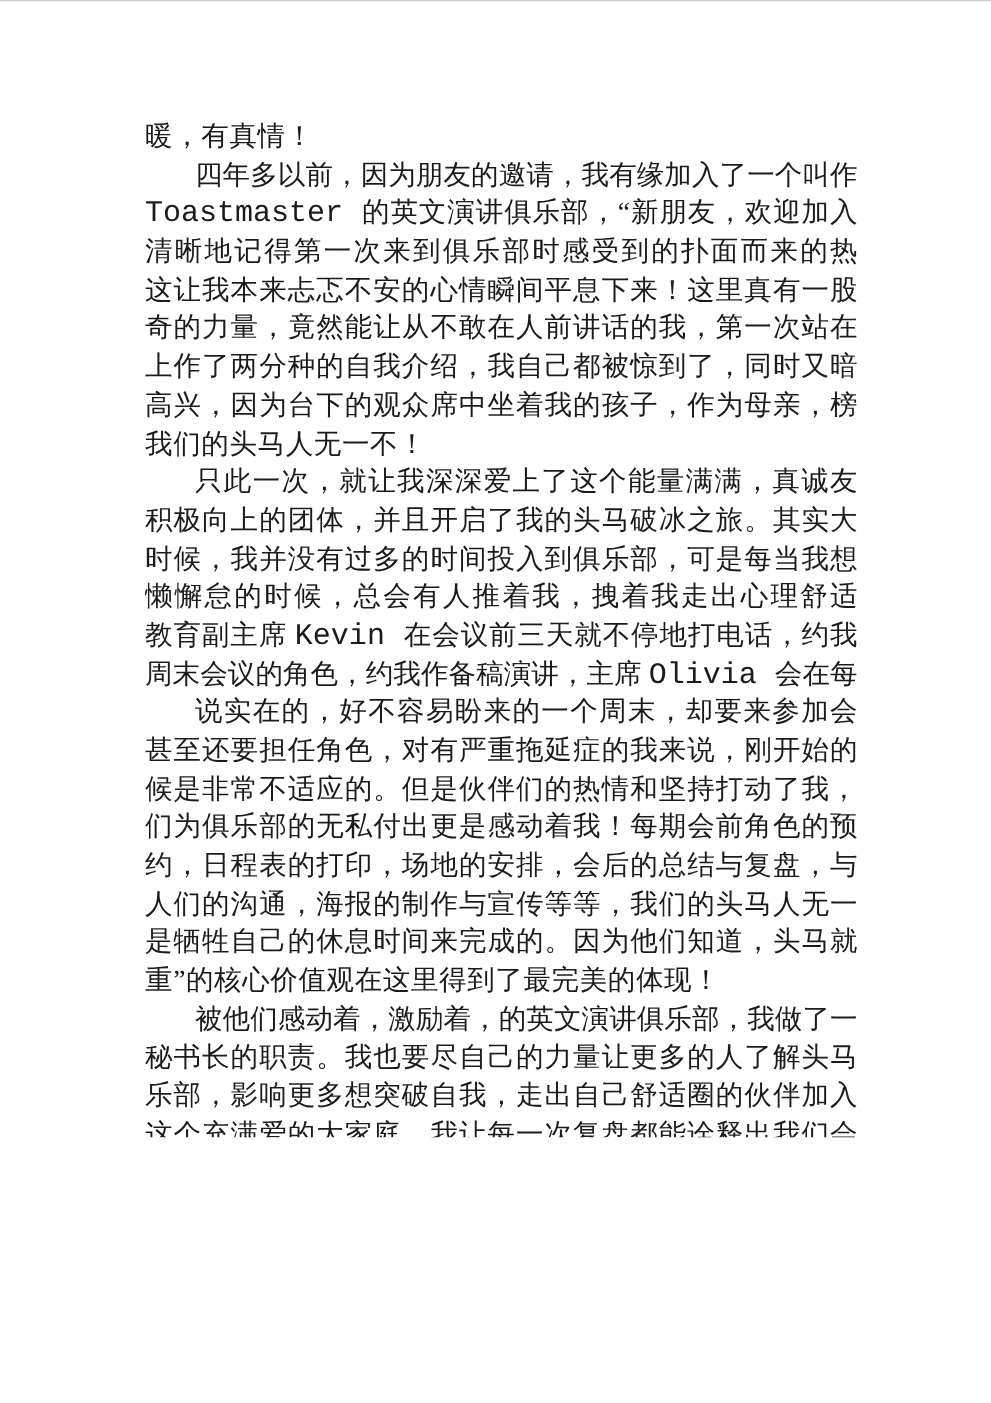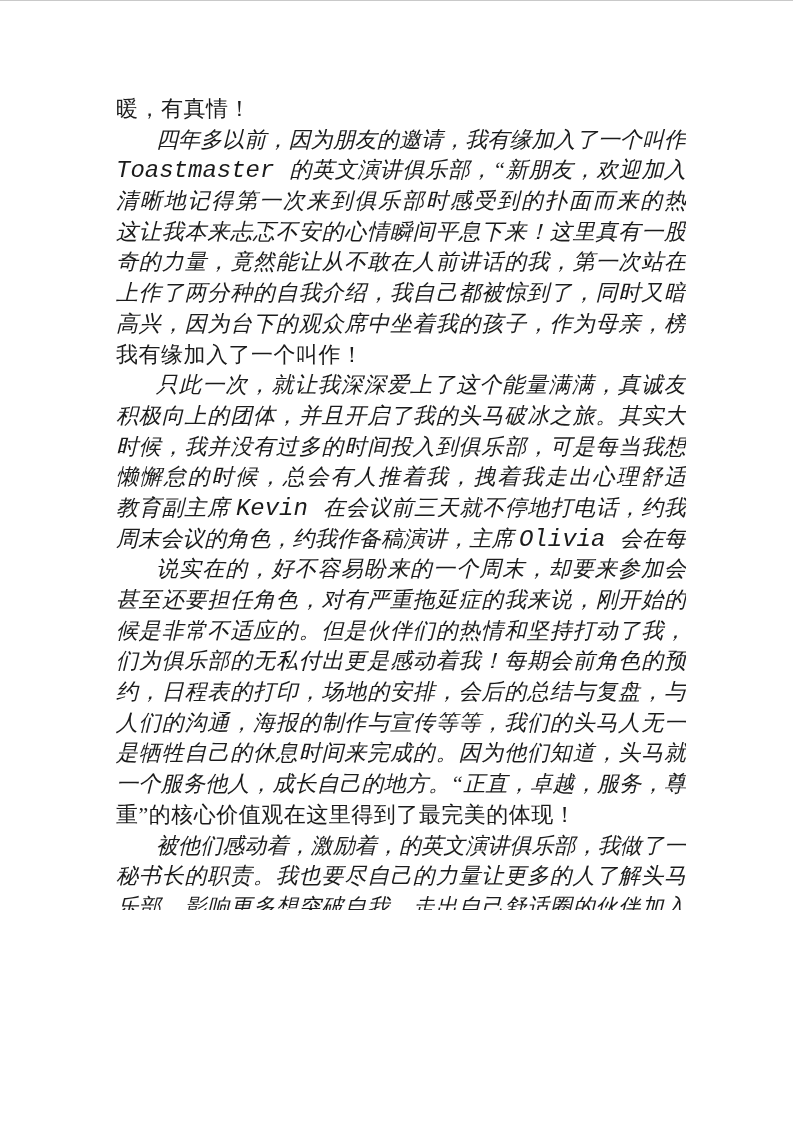--- a/index.html
+++ b/index.html
@@ -40,21 +40,20 @@
     line-height: 30.7px;
     letter-spacing: 0.5px;
     white-space: nowrap;
     overflow: hidden;
   }
   .line.fill {
     white-space: normal;
     letter-spacing: 0;
     text-align: justify;
     text-align-last: justify;
-    font-style: italic;
   }
   .line.indent {
     padding-left: 40px;
   }
   .latin {
     font-family: "Liberation Mono", "DejaVu Sans Mono", monospace;
     font-size: 24px;
   }
   .page-num {
     position: absolute;
@@ -78,39 +77,38 @@
         <div class="line">暖，有真情！</div>
       </div>
       <div class="para">
         <div class="line fill indent">四年多以前，因为朋友的邀请，我有缘加入了一个叫作</div>
         <div class="line fill"><span class="latin">Toastmaster </span>的英文演讲俱乐部，“新朋友，欢迎加入我们！”</div>
         <div class="line fill">清晰地记得第一次来到俱乐部时感受到的扑面而来的热情，</div>
         <div class="line fill">这让我本来忐忑不安的心情瞬间平息下来！这里真有一股神</div>
         <div class="line fill">奇的力量，竟然能让从不敢在人前讲话的我，第一次站在台</div>
         <div class="line fill">上作了两分种的自我介绍，我自己都被惊到了，同时又暗自</div>
         <div class="line fill">高兴，因为台下的观众席中坐着我的孩子，作为母亲，榜样</div>
-        <div class="line">我有缘加入了一个叫作！</div>
+        <div class="line">我们的头马人无一不！</div>
       </div>
       <div class="para">
         <div class="line fill indent">只此一次，就让我深深爱上了这个能量满满，真诚友爱，</div>
         <div class="line fill">积极向上的团体，并且开启了我的头马破冰之旅。其实大多</div>
         <div class="line fill">时候，我并没有过多的时间投入到俱乐部，可是每当我想偷</div>
         <div class="line fill">懒懈怠的时候，总会有人推着我，拽着我走出心理舒适区！</div>
         <div class="line fill">教育副主席 <span class="latin">Kevin </span>在会议前三天就不停地打电话，约我担任</div>
         <div class="line fill">周末会议的角色，约我作备稿演讲，主席 <span class="latin">Olivia </span>会在每次</div>
       </div>
       <div class="para">
         <div class="line fill indent">说实在的，好不容易盼来的一个周末，却要来参加会议，</div>
         <div class="line fill">甚至还要担任角色，对有严重拖延症的我来说，刚开始的时</div>
         <div class="line fill">候是非常不适应的。但是伙伴们的热情和坚持打动了我，他</div>
         <div class="line fill">们为俱乐部的无私付出更是感动着我！每期会前角色的预</div>
         <div class="line fill">约，日程表的打印，场地的安排，会后的总结与复盘，与客</div>
         <div class="line fill">人们的沟通，海报的制作与宣传等等，我们的头马人无一不</div>
         <div class="line fill">是牺牲自己的休息时间来完成的。因为他们知道，头马就是</div>
-        <div class="line fill">一个服务他人，成长自己的地方。“正直，卓越，服务，尊</div>
         <div class="line">重”的核心价值观在这里得到了最完美的体现！</div>
       </div>
       <div class="para">
         <div class="line fill indent">被他们感动着，激励着，的英文演讲俱乐部，我做了一</div>
         <div class="line fill">秘书长的职责。我也要尽自己的力量让更多的人了解头马俱</div>
         <div class="line fill">乐部，影响更多想突破自我，走出自己舒适圈的伙伴加入到</div>
         <div class="line fill">这个充满爱的大家庭。我让每一次复盘都能诠释出我们会议</div>
       </div>
     </div>
   <div class="page-num">12</div>

